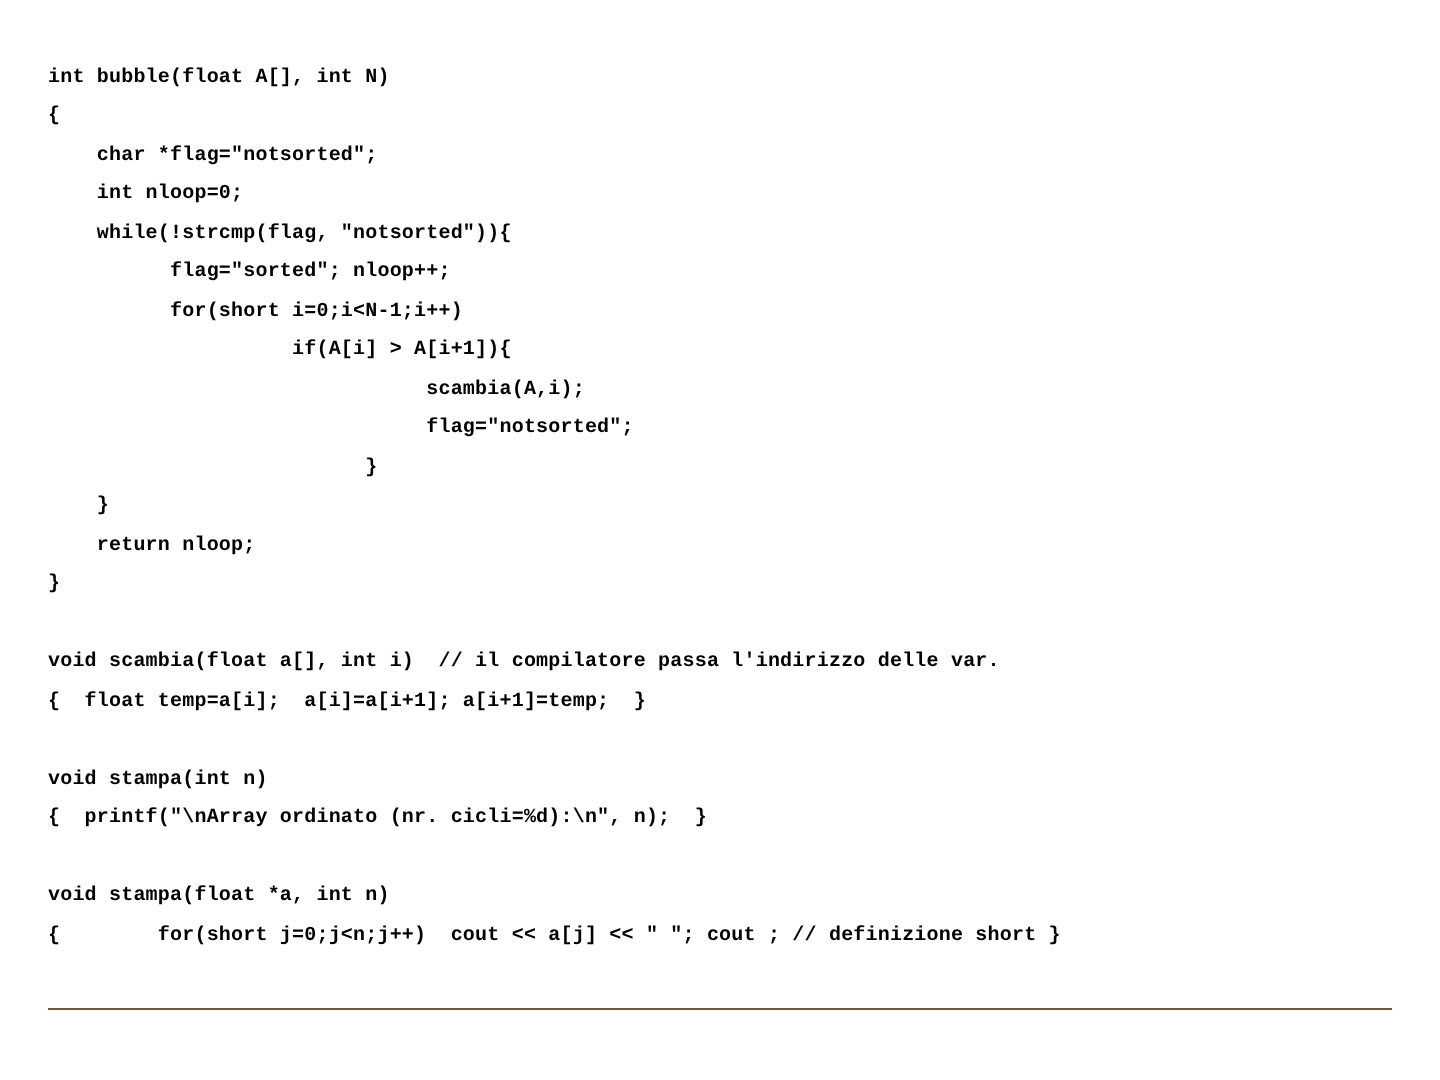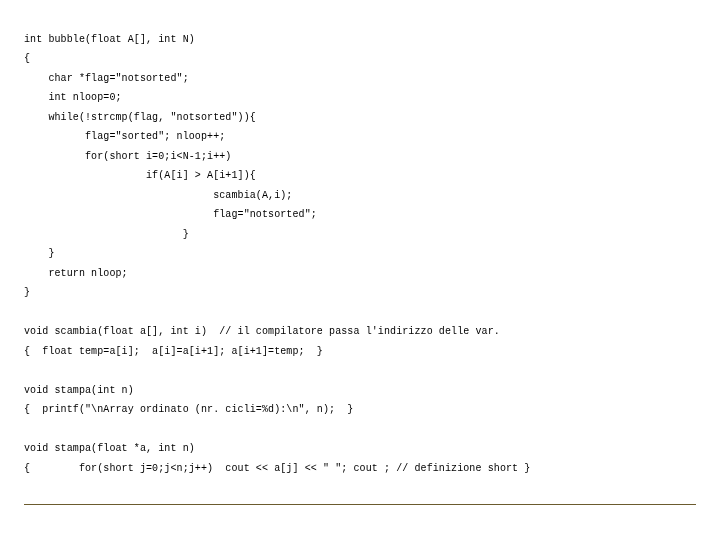--- a/index.html
+++ b/index.html
@@ -14,21 +14,21 @@
   .slide {
     position: relative;
     width: 720px;
     height: 540px;
     box-sizing: border-box;
     padding: 10px 24px 0 24px;
   }
   .code-block {
     font-size: 10px;
     line-height: 1.95;
-    font-weight: normal;
+    font-weight: bold;
     color: #000;
     white-space: pre;
     letter-spacing: 0.1px;
   }
   .rule {
     border: none;
     border-top: 1px solid #6b5b2e;
     margin: 6px 0 0 0;
     width: 100%;
   }

